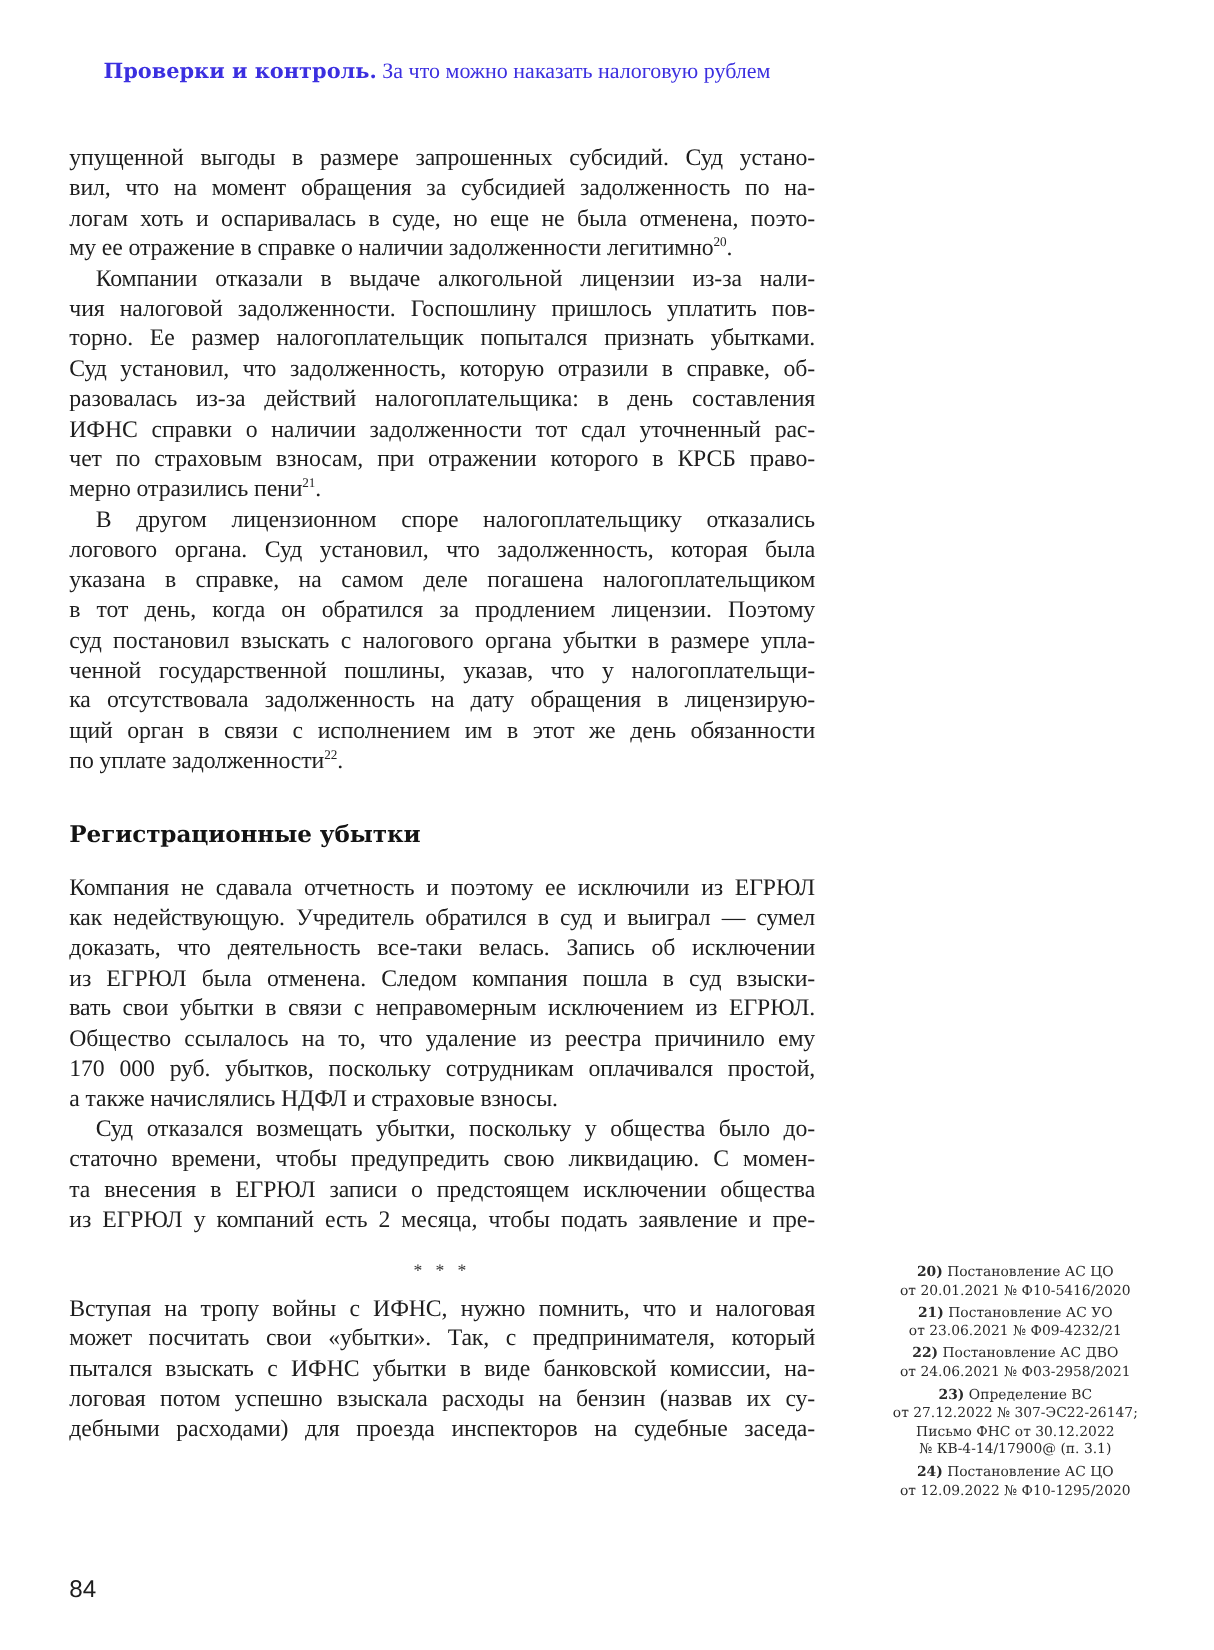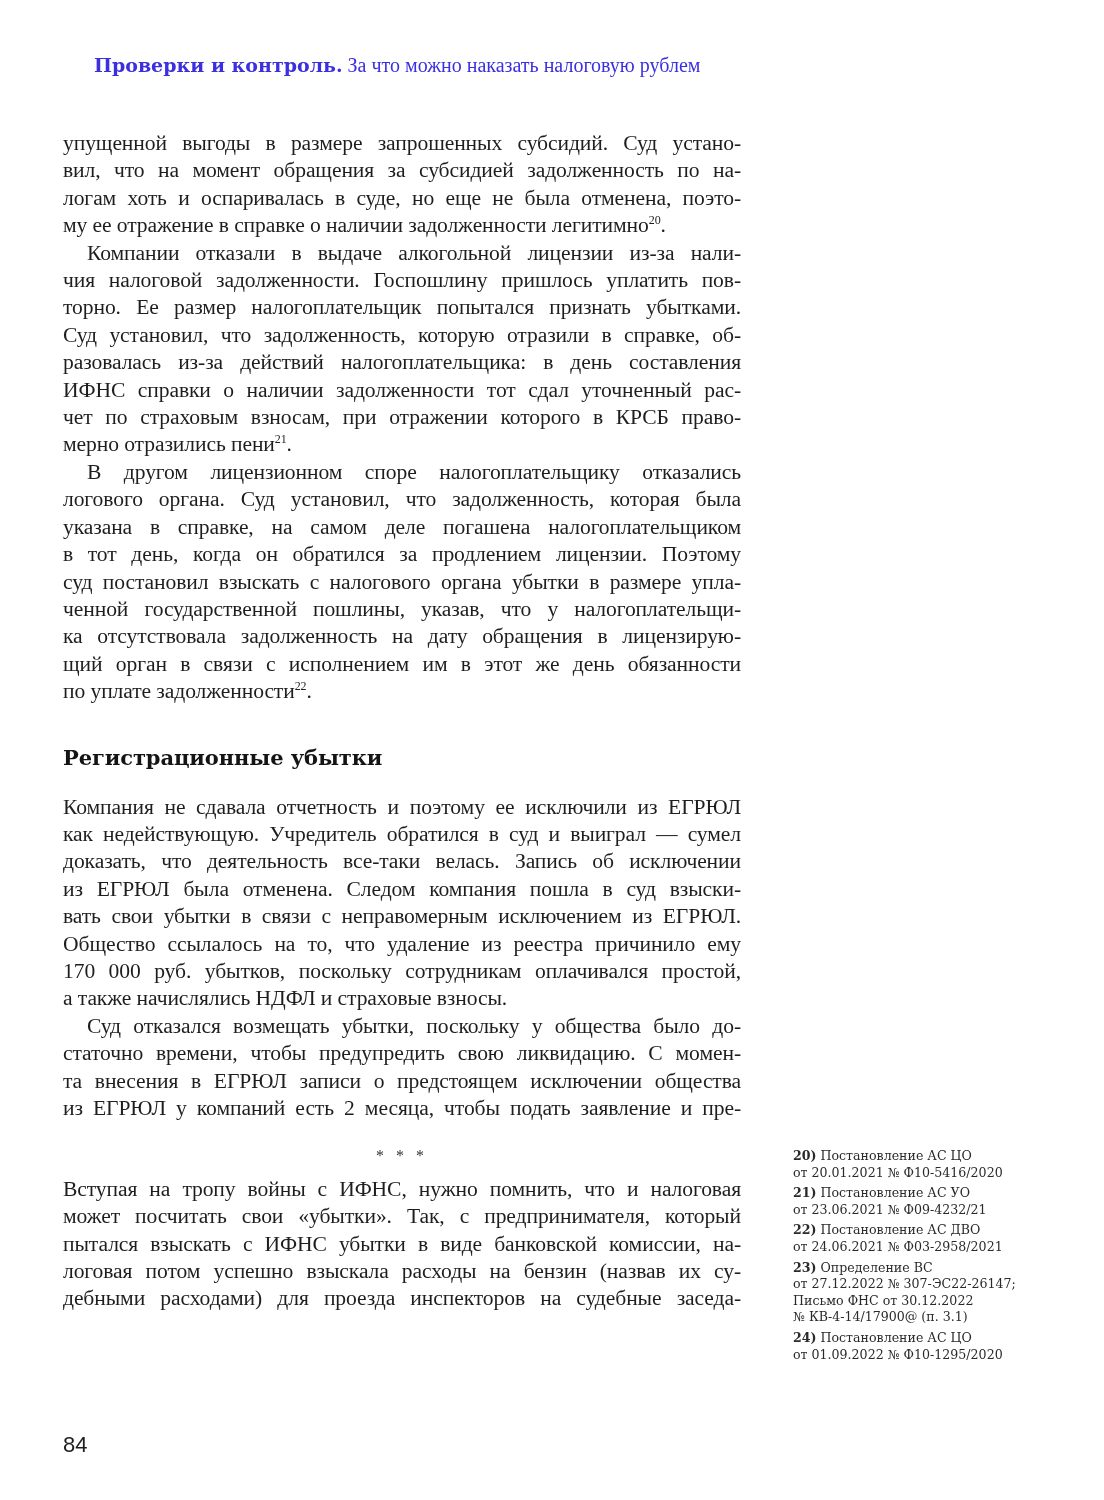--- a/index.html
+++ b/index.html
@@ -91,20 +91,21 @@
       left: 793px;
       top: 1148px;
       width: 260px;
       font-family: "DejaVu Serif", serif;
       font-size: 12.6px;
       line-height: 16.6px;
       color: #2a2a2a;
     }
     .footnote {
       margin-bottom: 4px;
+      text-align: center;
     }
     .footnote .fn-num {
       font-weight: bold;
     }
     .footnote .fn-line {
       display: block;
       white-space: nowrap;
     }
     .page-number {
       position: absolute;
@@ -201,17 +202,17 @@
     <span class="fn-line">от 24.06.2021 № Ф03-2958/2021</span>
   </div>
   <div class="footnote">
     <span class="fn-line"><span class="fn-num">23)</span> <span>Определение ВС</span></span>
     <span class="fn-line">от 27.12.2022 № 307-ЭС22-26147;</span>
     <span class="fn-line">Письмо ФНС от 30.12.2022</span>
     <span class="fn-line">№ КВ-4-14/17900@ (п. 3.1)</span>
   </div>
   <div class="footnote">
     <span class="fn-line"><span class="fn-num">24)</span> <span>Постановление АС ЦО</span></span>
-    <span class="fn-line">от 01.09.2022 № Ф10-1295/2020</span>
+    <span class="fn-line">от 12.09.2022 № Ф10-1295/2020</span>
   </div>
 </div>
 
 <div class="page-number">84</div>
 
 </body></html>

